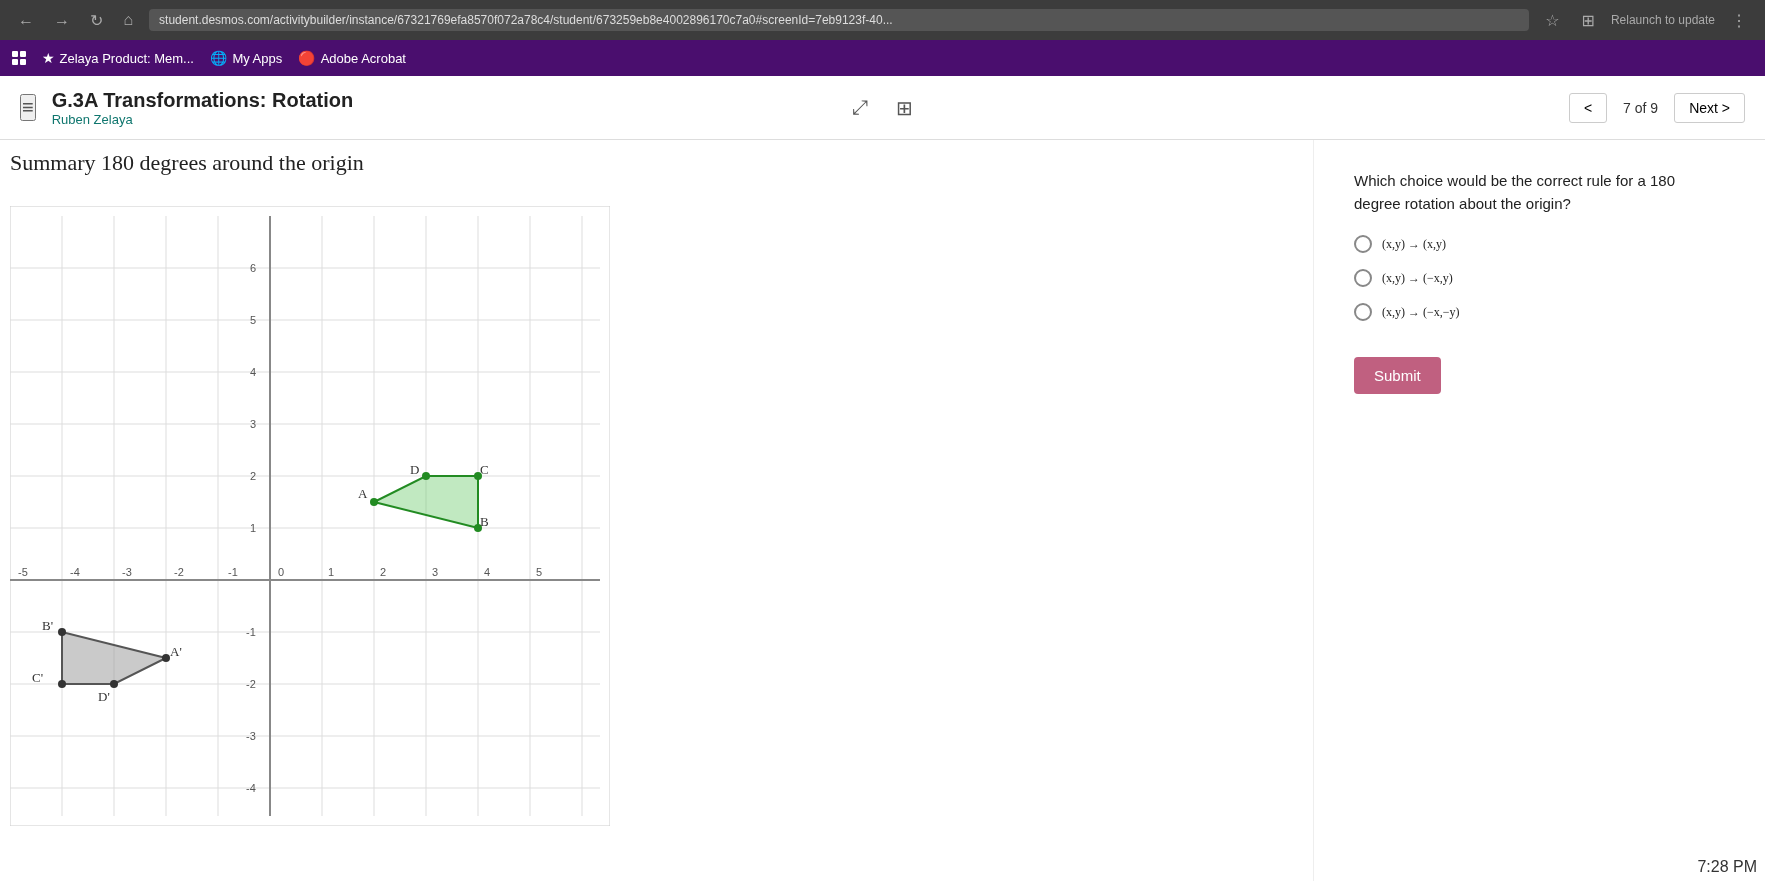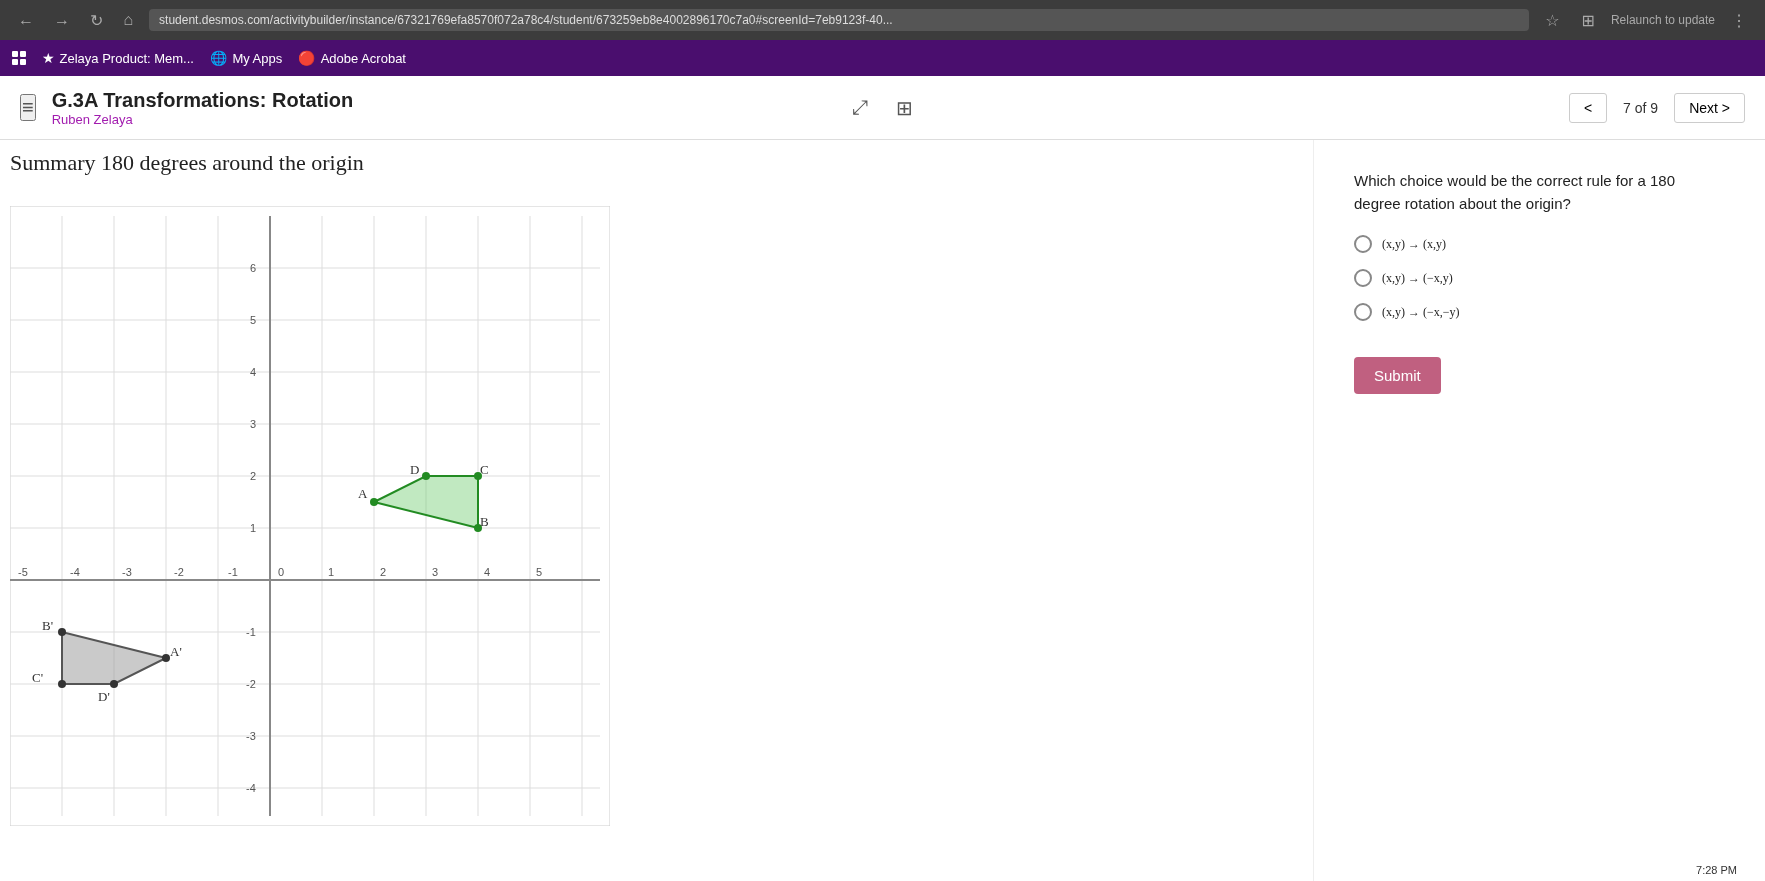--- a/index.html
+++ b/index.html
@@ -91,21 +91,21 @@
       color: #555;
     }
     .app-title-block { flex: 1; }
     .app-title {
       font-size: 20px;
       font-weight: bold;
       color: #222;
     }
     .app-subtitle {
       font-size: 13px;
-      color: #a21caf;
+      color: #0f766e;
     }
     .header-center {
       position: absolute;
       left: 50%;
       transform: translateX(-50%);
       display: flex;
       gap: 16px;
       align-items: center;
     }
     .header-icon-btn {
@@ -209,23 +209,23 @@
       padding: 10px 20px;
       font-size: 15px;
       border-radius: 4px;
       cursor: pointer;
       margin-top: 20px;
     }
 
     .time-display {
       position: fixed;
       bottom: 5px;
-      right: 28px;
+      right: 8px;
       color: #333;
-      font-size: 11px;
+      font-size: 16px;
     }
   </style>
 </head>
 <body>
 
 <div class="browser-bar">
   <div class="browser-nav">
     <button class="nav-btn">←</button>
     <button class="nav-btn">→</button>
     <button class="nav-btn">↻</button>

